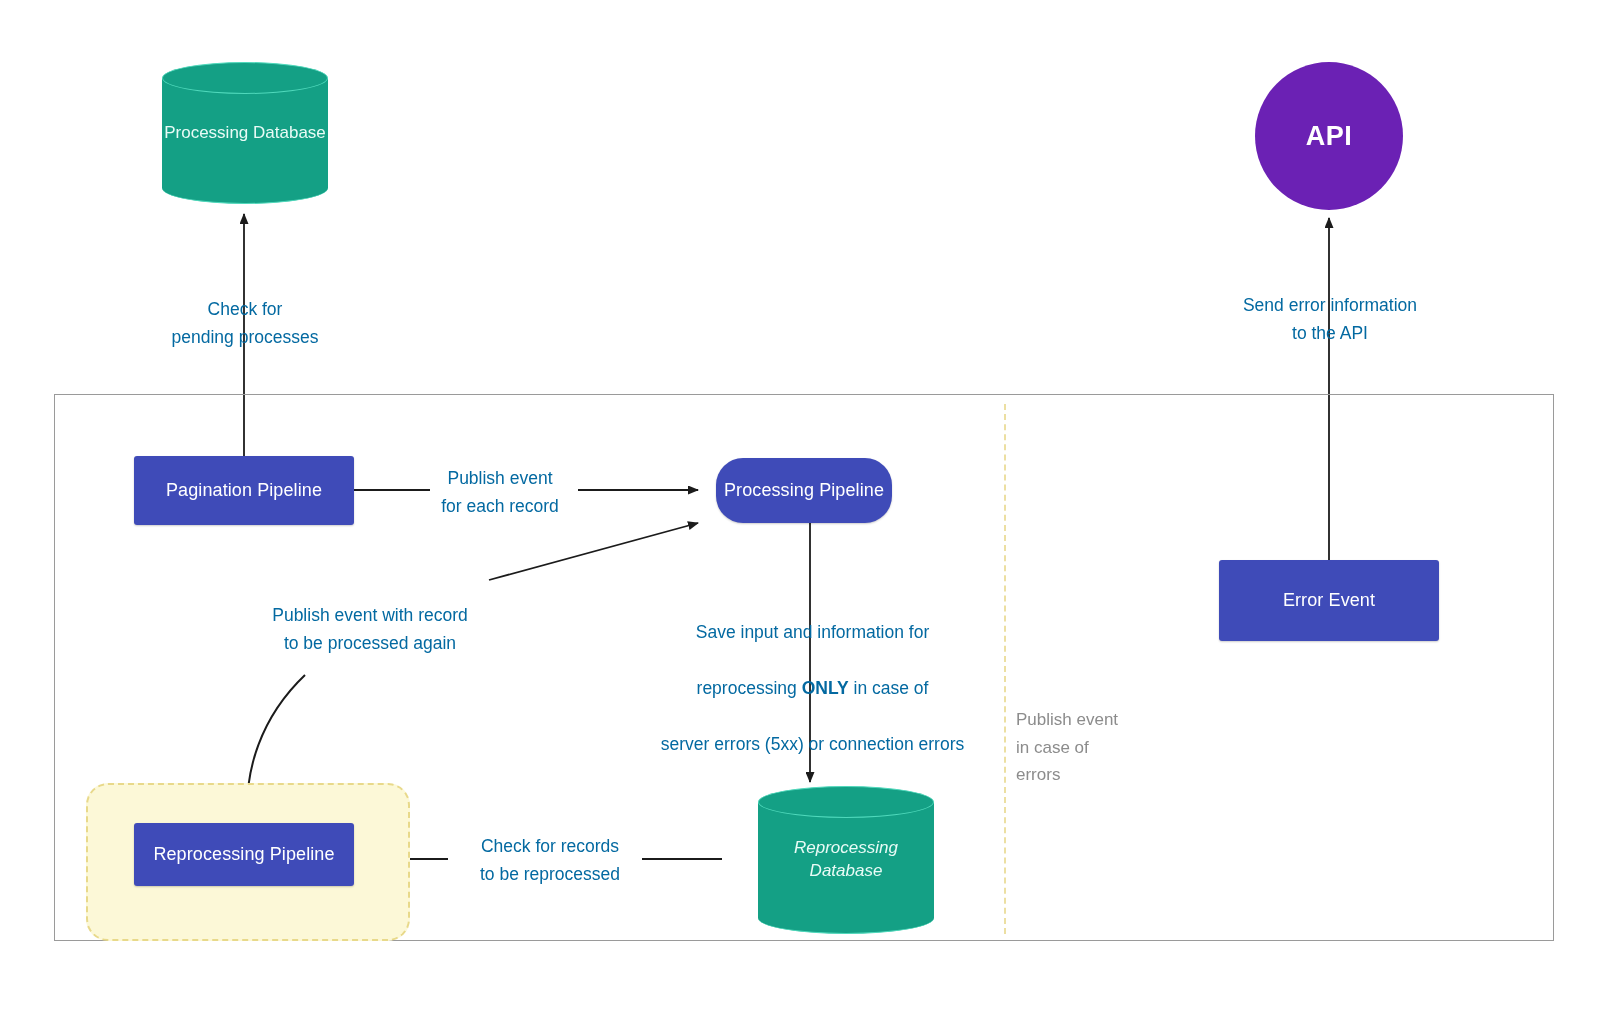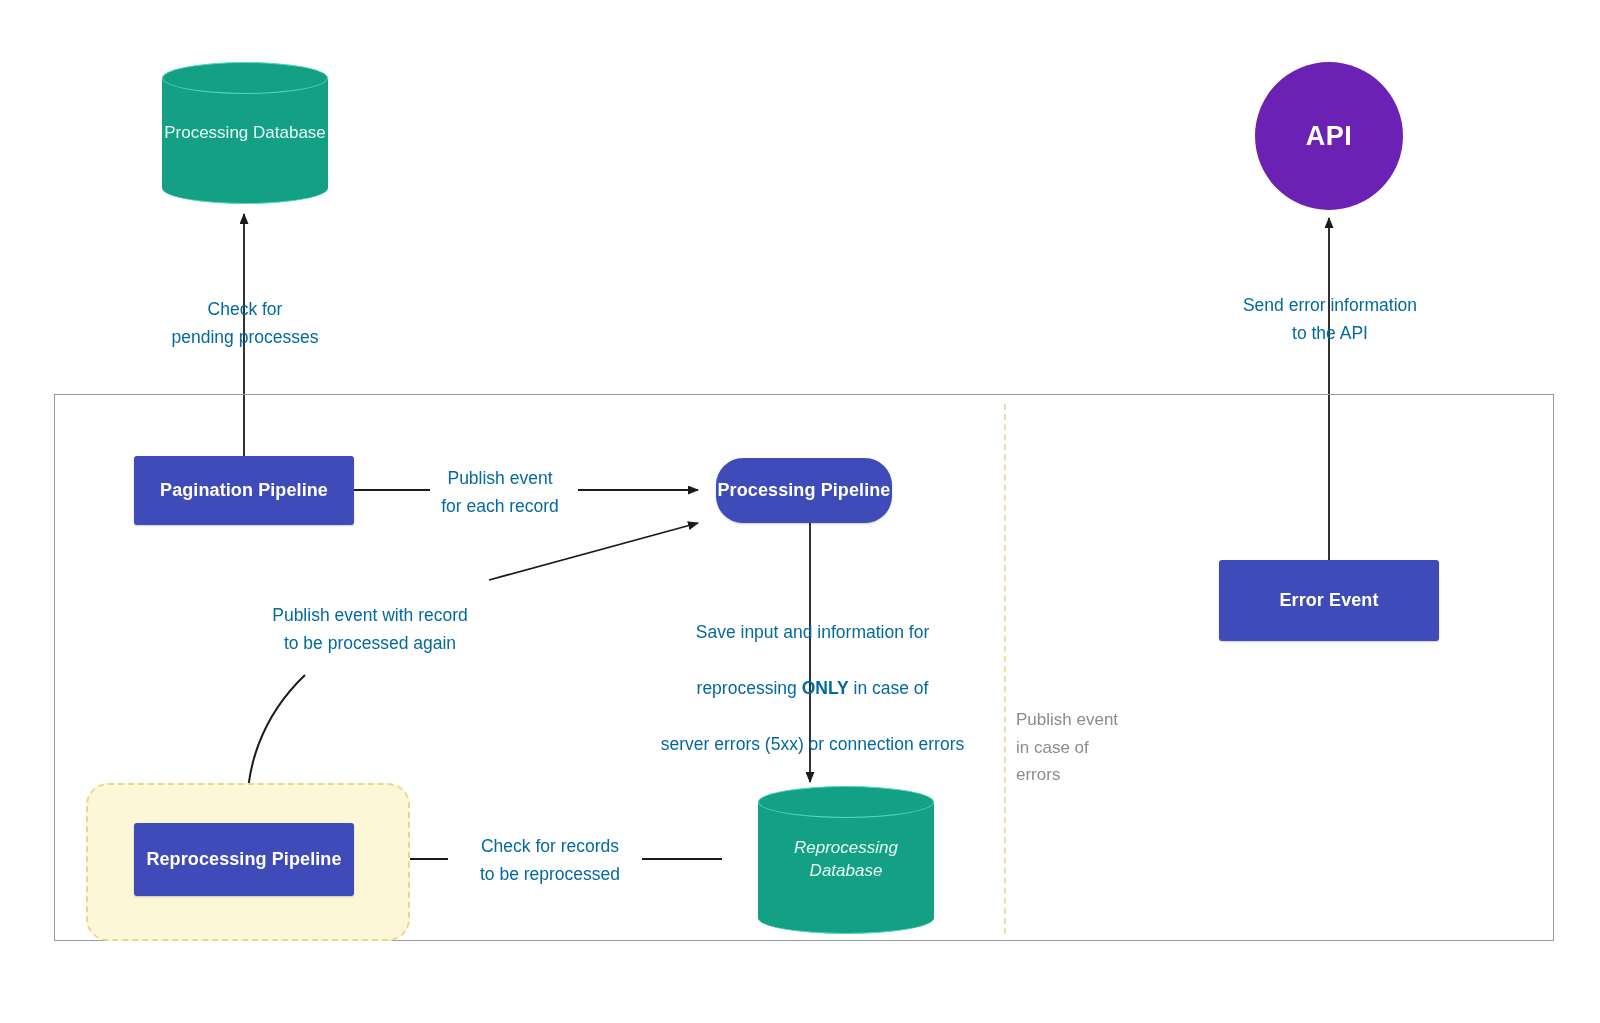--- a/index.html
+++ b/index.html
@@ -60,32 +60,32 @@
     height: 530px;
     border-left: 2px dashed #ecdfa2;
   }
 
   
   .pbox {
     position: absolute;
     background: #3f4bb8;
     border-radius: 3px;
     color: #ffffff;
-    font-weight: bold;
+    font-weight: normal;
     display: flex;
     align-items: center;
     justify-content: center;
     text-align: center;
     line-height: 1.28;
     box-shadow: 0 1px 2px rgba(0,0,0,0.20);
     letter-spacing: 0.1px;
   }
   #box-pagination   { left: 134px;  top: 456px;  width: 220px; height: 69px;  font-size: 18px; }
   #box-processing   { left: 716px;  top: 458px;  width: 176px; height: 65px;  font-size: 18px; border-radius: 27px; }
-  #box-reprocessing { left: 134px;  top: 823px;  width: 220px; height: 73px;  font-size: 18px; }
+  #box-reprocessing { left: 134px;  top: 823px;  width: 220px; height: 63px;  font-size: 18px; }
   #box-error        { left: 1219px; top: 560px;  width: 220px; height: 81px;  font-size: 18px; }
 
   
   .cyl {
     position: absolute;
   }
   .cyl .body {
     position: absolute;
     left: 0;
     top: 16px;

